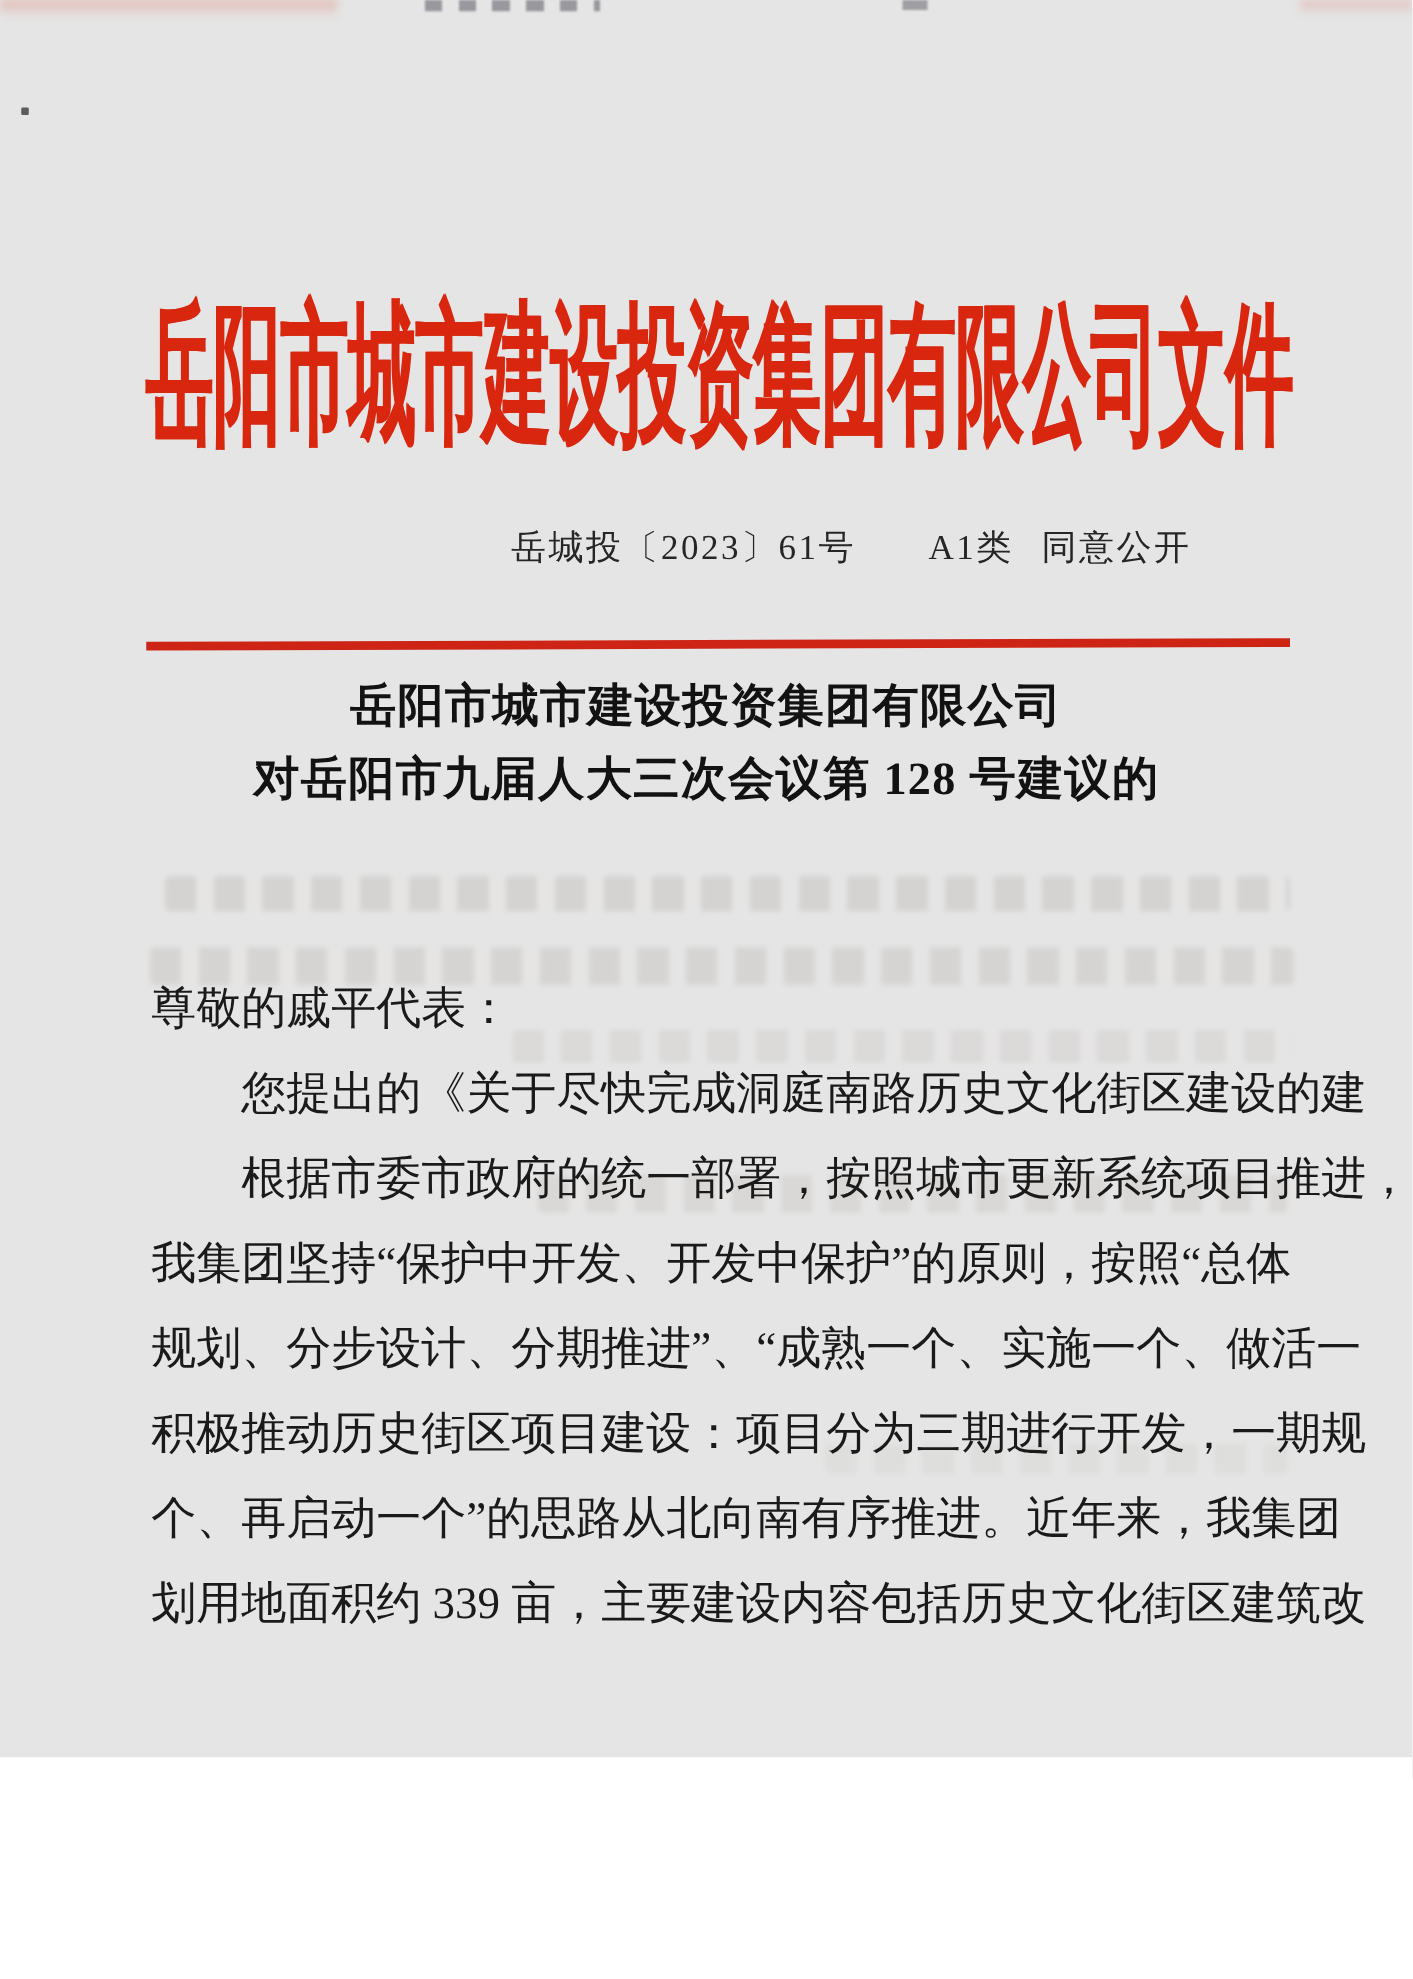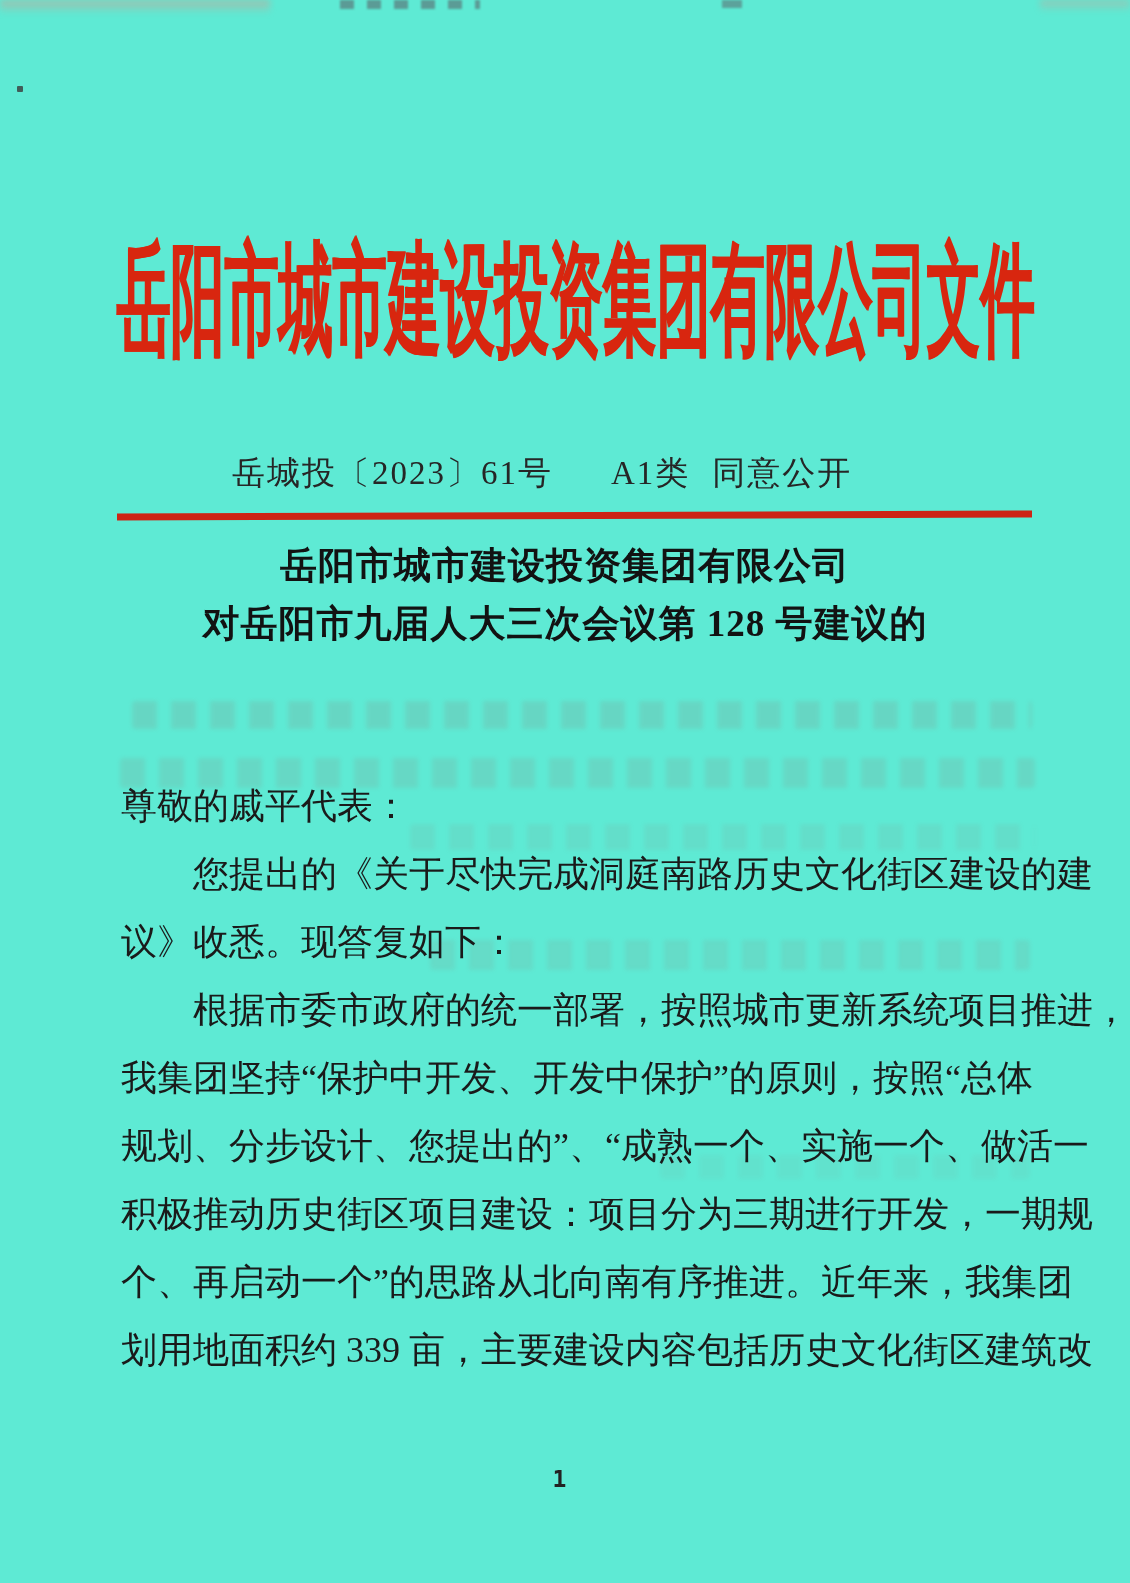--- a/index.html
+++ b/index.html
@@ -1,20 +1,20 @@
 <!DOCTYPE html>
 <html><head>
 <meta charset="utf-8">
 <style>
   html, body { margin: 0; padding: 0; background: #ffffff; }
   .page {
     position: relative;
     width: 1130px;
-    height: 1583px;
-    background: #5eead4;
+    height: 1406px;
+    background: #e5e5e5;
     overflow: hidden;
     font-family: "Liberation Serif", serif;
     color: #1c1c1c;
   }
 
   
   .smudge-top-left {
     position: absolute; top: 0; left: 0; width: 270px; height: 14px;
     background: linear-gradient(180deg, rgba(222,150,140,0.55), rgba(222,150,140,0));
     filter: blur(3px);
@@ -65,26 +65,25 @@
     color: #d8260f;
     text-shadow: 1px 0 0 currentColor;
   }
 
   
   .docline {
     position: absolute;
     top: 419px; left: 0; width: 100%;
     box-sizing: border-box;
     padding-left: 232px;
-    text-align: left;
-    font-size: 33px;
+    text-align: center;
+    font-size: 28px;
     color: #262626;
     letter-spacing: 2px;
     white-space: nowrap;
-    margin-top: 32px;
   }
   .docline .gap-wide { margin-left: 58px; }
   .docline .gap-narrow { margin-left: 22px; }
 
   
   .redrule {
     position: absolute;
     top: 512px; left: 117px;
     width: 915px; height: 7px;
     background: #cd2415;
@@ -151,24 +150,23 @@
   <div class="redrule"></div>
 
   <div class="doc-title">
     <div>岳阳市城市建设投资集团有限公司</div>
     <div>对岳阳市九届人大三次会议第 128 号建议的</div>
   </div>
 
   <div class="doc-body">
     <div class="bl">尊敬的戚平代表：</div>
     <div class="bl indent">您提出的《关于尽快完成洞庭南路历史文化街区建设的建</div>
-    <div class="bl">议》收悉。现答复如下：</div>
     <div class="bl indent">根据市委市政府的统一部署，按照城市更新系统项目推进，</div>
     <div class="bl">我集团坚持“保护中开发、开发中保护”的原则，按照“总体</div>
-    <div class="bl">规划、分步设计、您提出的”、“成熟一个、实施一个、做活一</div>
+    <div class="bl">规划、分步设计、分期推进”、“成熟一个、实施一个、做活一</div>
     <div class="bl">积极推动历史街区项目建设：项目分为三期进行开发，一期规</div>
     <div class="bl">个、再启动一个”的思路从北向南有序推进。近年来，我集团</div>
     <div class="bl">划用地面积约 339 亩，主要建设内容包括历史文化街区建筑改</div>
   </div>
 
   <div class="pagenum">1</div>
 
 </div>
 
 </body></html>

